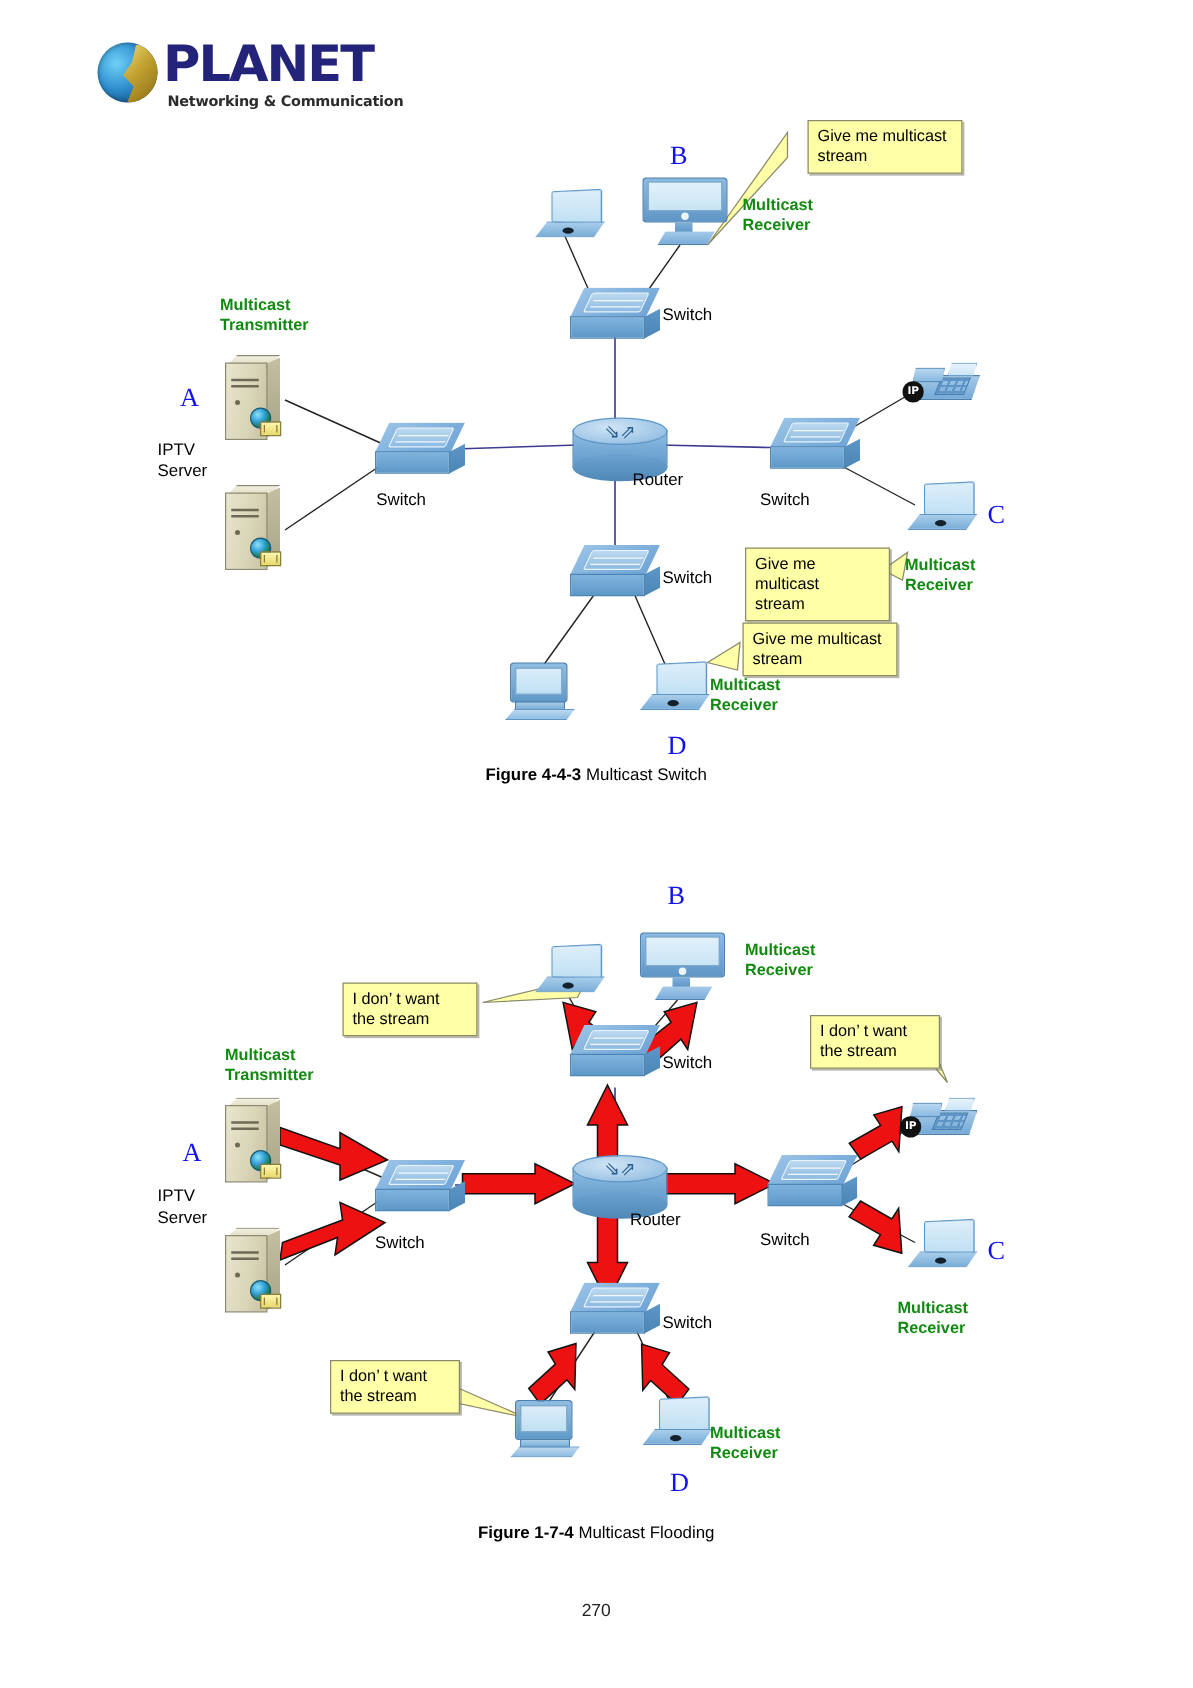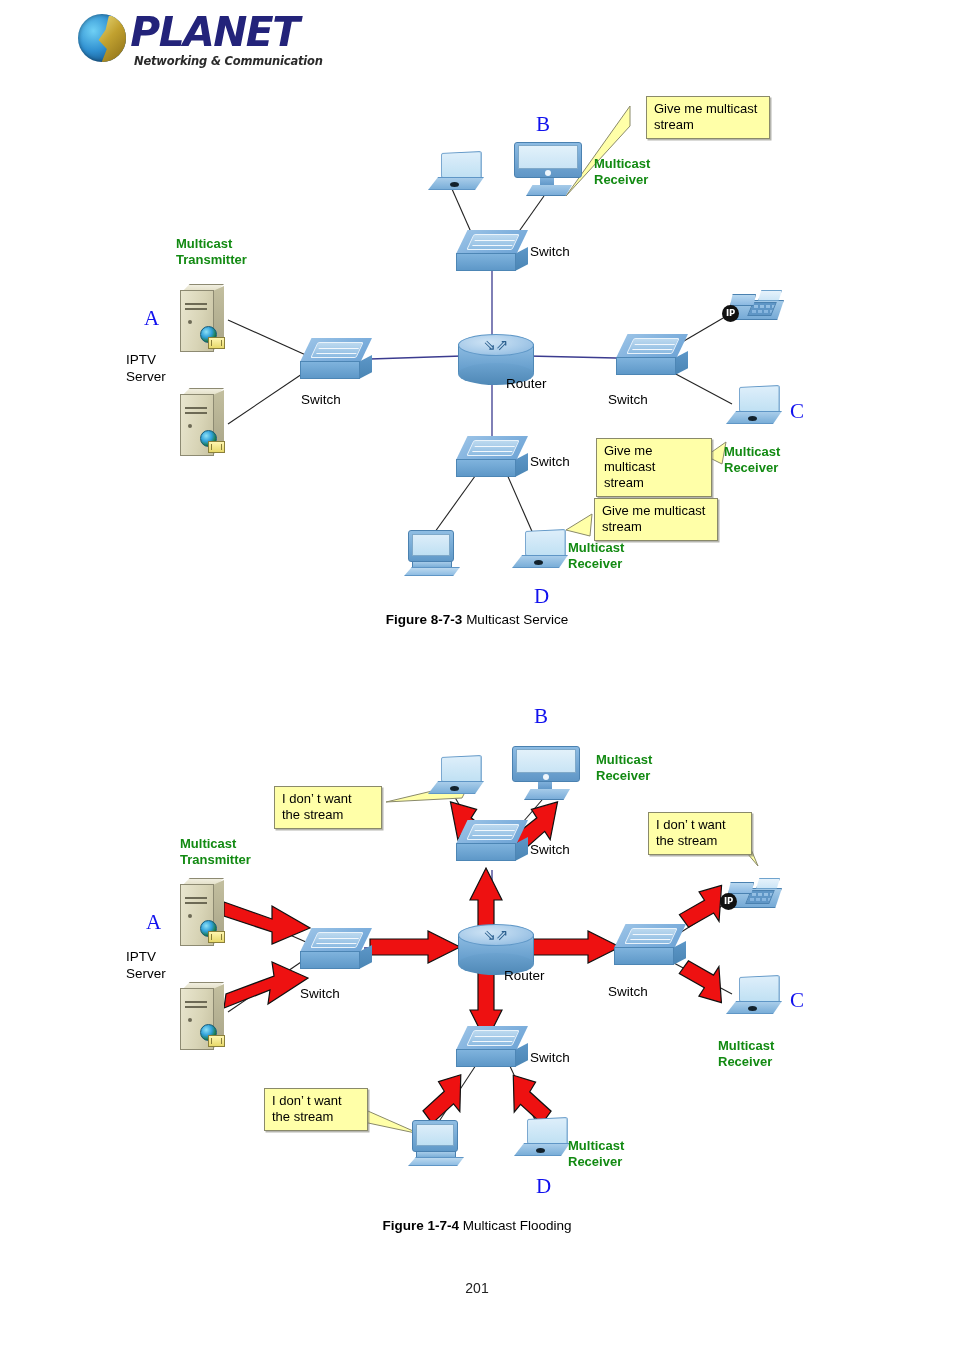--- a/index.html
+++ b/index.html
@@ -7,21 +7,21 @@
   html, body { margin:0; padding:0; }
   body {
     width:954px; height:1350px;
     background:#ffffff;
     font-family:"Liberation Sans", sans-serif;
     position:relative;
     overflow:hidden;
   }
 
   
-  #logo { position:absolute; left:78px; top:10px; width:300px; height:62px;font-style:italic; }
+  #logo { position:absolute; left:78px; top:30px; width:300px; height:62px; }
   #logo .globe {
     position:absolute; left:0; top:4px; width:48px; height:48px; border-radius:50%;
     background:
       radial-gradient(circle at 32% 35%, #6fd0f5 0%, #2f8fd0 45%, #1a5f96 72%, #0d3b63 100%);
     box-shadow:inset 0 0 4px rgba(0,0,0,.45);
     overflow:hidden;
   }
   #logo .globe::after{
     content:""; position:absolute; right:-2px; top:2px; width:32px; height:46px;
     background:linear-gradient(135deg,#f4e07a 0%, #c9a227 45%, #8d6d12 100%);
@@ -433,22 +433,22 @@
   <div class="lbl lbl-green" style="left:724px; top:360px;">Multicast
 Receiver</div>
 
   <div class="callout" style="left:594px; top:414px; width:124px;">Give me multicast
 stream</div>
   <div class="lbl lbl-green" style="left:568px; top:456px;">Multicast
 Receiver</div>
 </div>
 
 <div class="caption" style="top:612px;">
-  <b>Figure 8-7-3</b>
-  <span>Multicast Service</span>
+  <b>Figure 4-4-3</b>
+  <span>Multicast Switch</span>
 </div>
 
 <div class="diagram" id="diagram-2">
 
   <svg class="wires">
 
     <line x1="364" y1="258" x2="458" y2="256" stroke="#3b3b8f" stroke-width="1.3"></line>
     <line x1="528" y1="256" x2="614" y2="258" stroke="#3b3b8f" stroke-width="1.3"></line>
     <line x1="492" y1="242" x2="492" y2="180" stroke="#3b3b8f" stroke-width="1.3"></line>
     <line x1="492" y1="278" x2="492" y2="346" stroke="#3b3b8f" stroke-width="1.3"></line>
@@ -651,13 +651,13 @@
   <div class="lbl lbl-green" style="left:568px; top:448px;">Multicast
 Receiver</div>
   <div class="lbl lbl-blue" style="left:536px; top:484px;">D</div>
 </div>
 
 <div class="caption" style="top:1218px;">
   <b>Figure 1-7-4</b>
   <span>Multicast Flooding</span>
 </div>
 
-<div id="page-number">201</div>
+<div id="page-number">270</div>
 
 </body></html>

